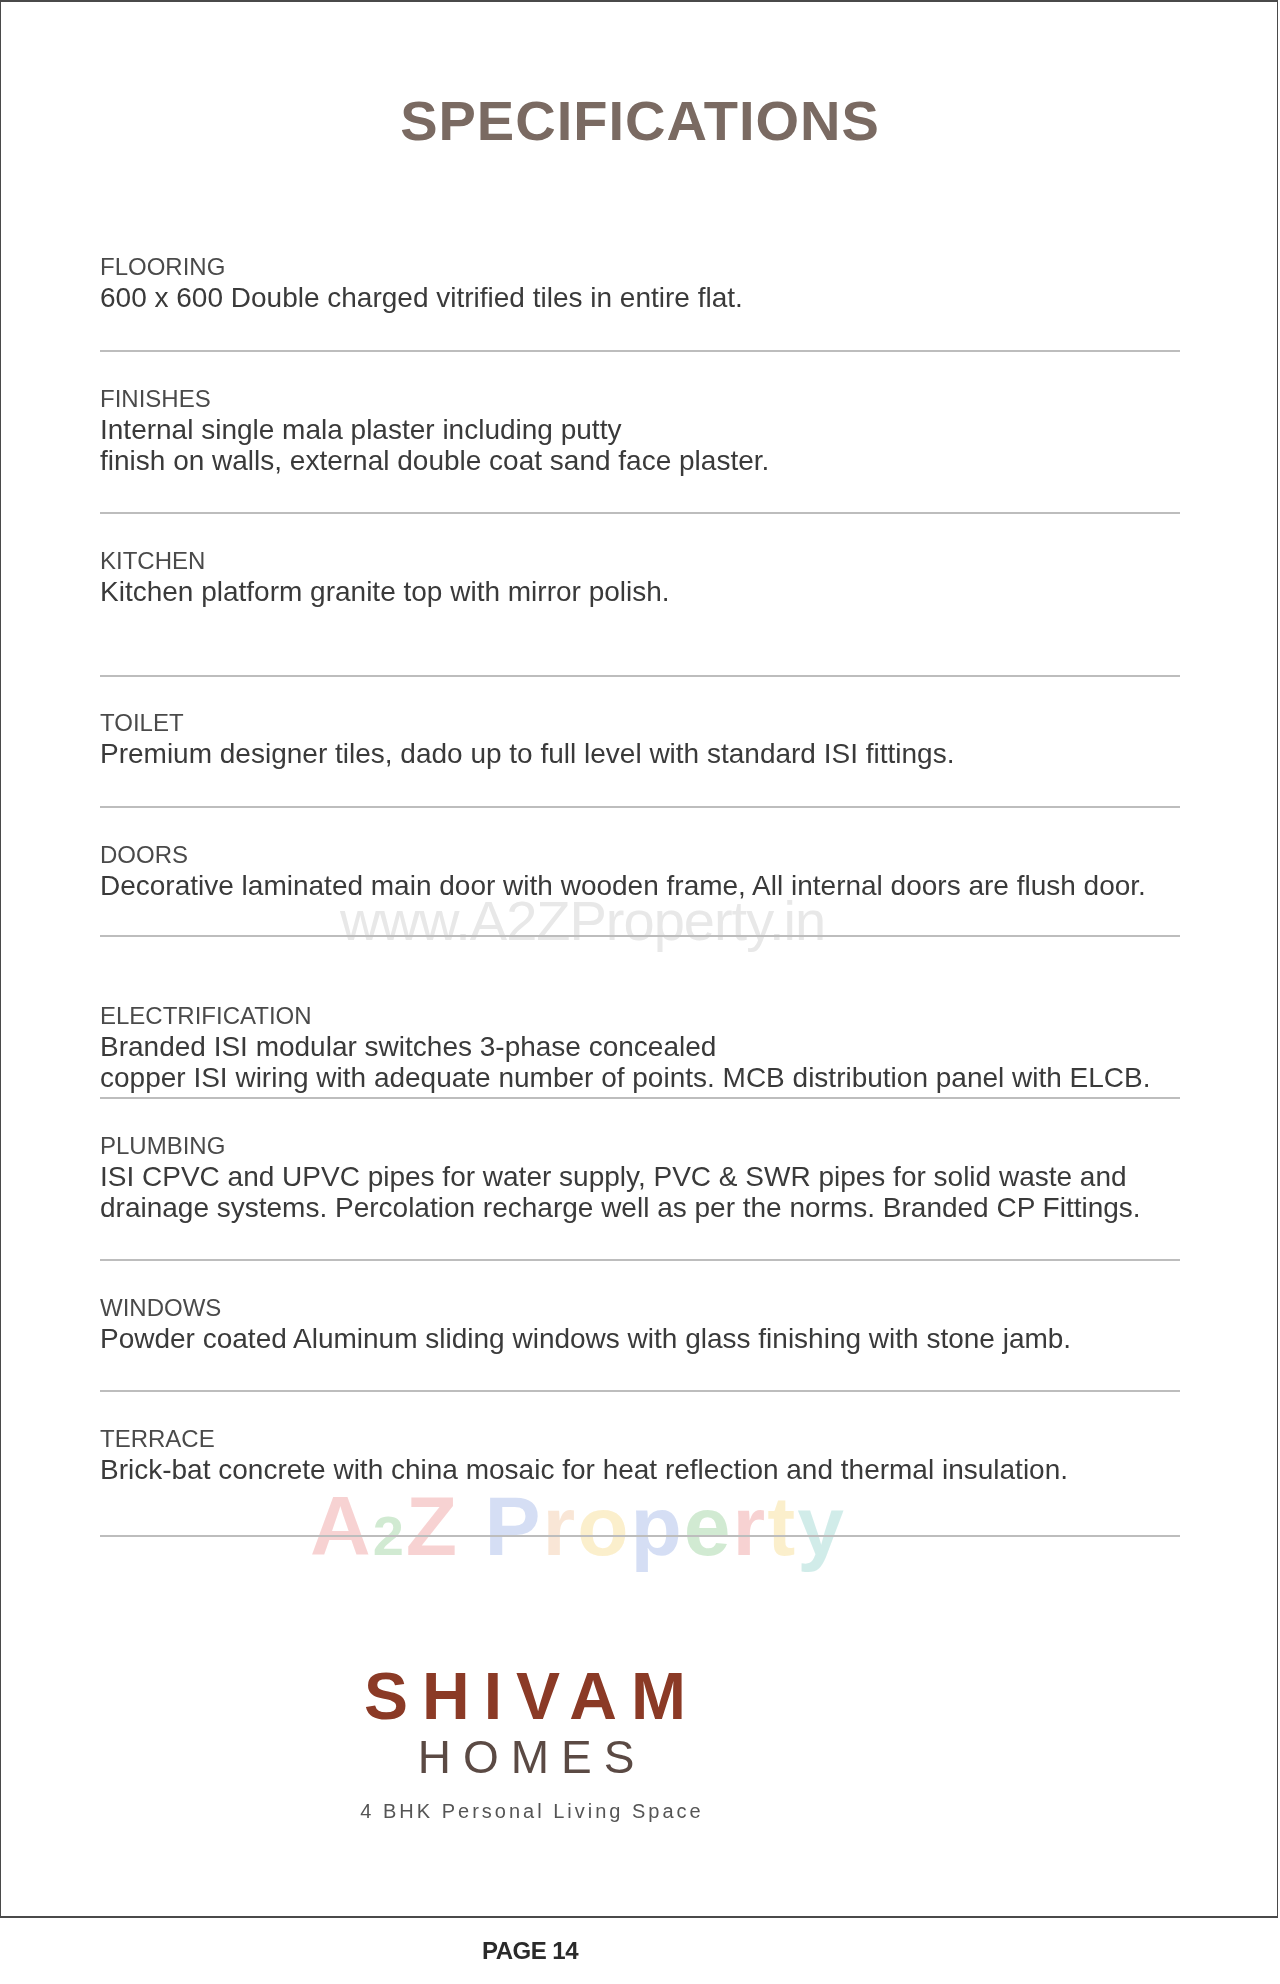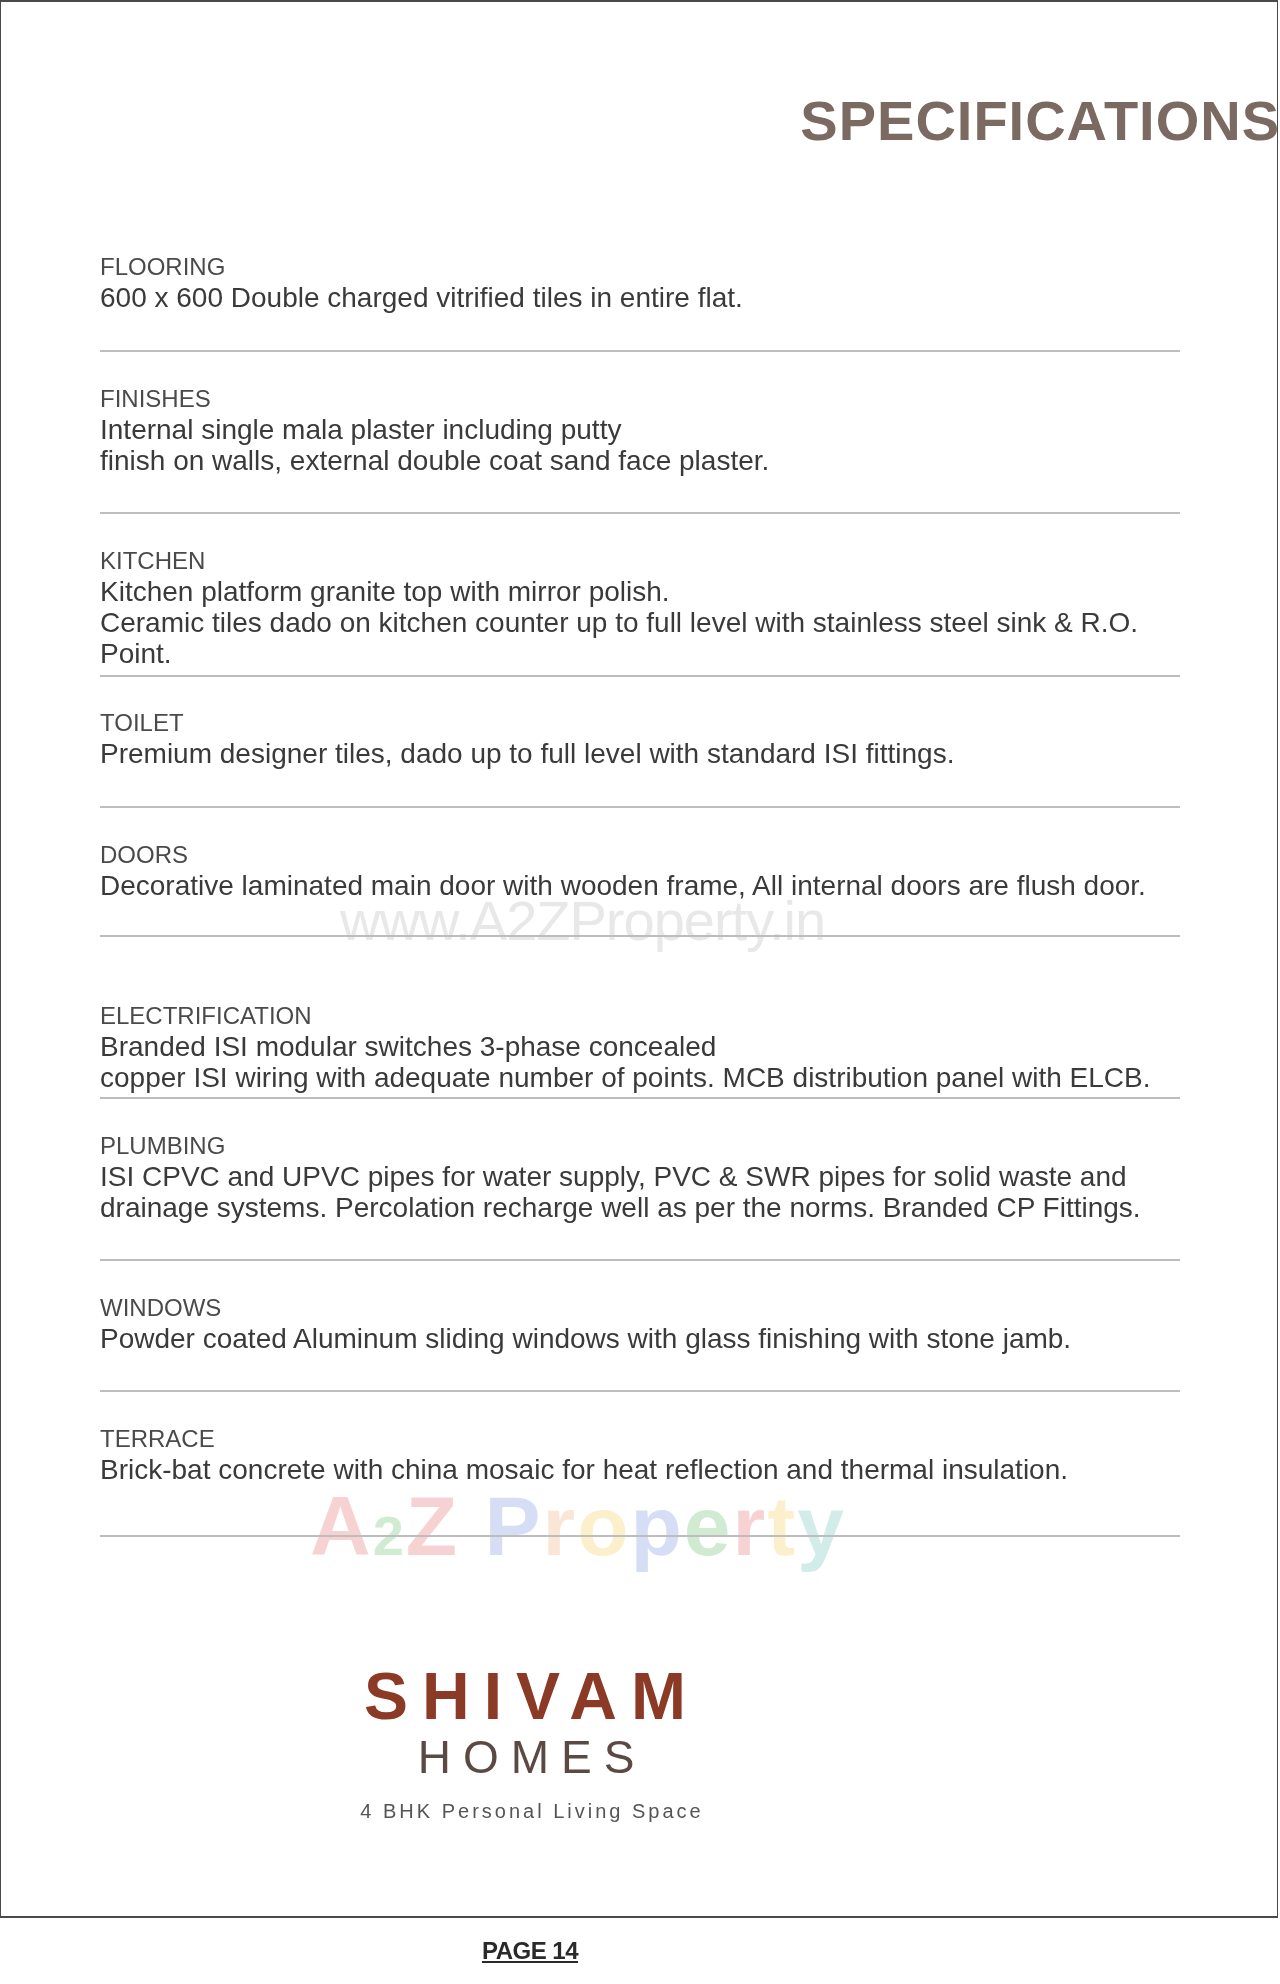--- a/index.html
+++ b/index.html
@@ -1,40 +1,40 @@
 <!DOCTYPE html>
 <html><head>
 <meta charset="utf-8">
 <style>
   html, body { margin: 0; padding: 0; background: #ffffff; }
   body { width: 1280px; height: 1984px; position: relative; overflow: hidden;
          font-family: "Liberation Sans", sans-serif; color: #3a3a3a; }
   .frame { position: absolute; left: 0; top: 0; width: 1278px; height: 1918px;
            border: 1px solid #4a4a4a; border-top-width: 2px; border-bottom-width: 2px; box-sizing: border-box; background: #fff; }
-  .title { position: absolute; left: 0; width: 1280px; top: 88px; text-align: right;
+  .title { position: absolute; left: 0; width: 1280px; top: 88px; text-align: center;
            font-weight: bold; font-size: 56px; letter-spacing: 1px; color: #7a6a62; }
   .section { position: absolute; left: 100px; width: 1080px; }
   .sec-head { font-size: 24px; color: #4a4a4a; line-height: 31px; letter-spacing: 0px; }
   .sec-body { font-size: 28px; color: #3a3a3a; line-height: 31px; }
   .sep { position: absolute; left: 100px; width: 1080px; height: 0; border-top: 2px solid #bdbdbd; }
   .watermark-url { position: absolute; left: 340px; top: 888px; font-size: 56px; color: #e8e8e8;
                    letter-spacing: -1px; pointer-events: none; text-align: center; }
   .watermark-logo { position: absolute; left: 310px; top: 1478px; font-size: 84px; font-weight: bold;
                     letter-spacing: 2px; pointer-events: none; opacity: 0.25; }
   .wm-a { color: #e35050; } .wm-2 { color: #4caf50; font-size: 56px; }
   .wm-z { color: #e35050; } .wm-p { color: #5a7fd6; } .wm-r { color: #e8a060; }
   .wm-o { color: #f2c23a; } .wm-pp { color: #5a7fd6; } .wm-e { color: #4caf50; }
   .wm-rr { color: #e35050; } .wm-t { color: #f2c23a; } .wm-y { color: #4db6ac; }
   .brand { position: absolute; left: 0; width: 1064px; text-align: center; }
   .brand-name { top: 1658px; font-size: 66px; font-weight: bold; color: #8b3a26; letter-spacing: 14px; }
   .brand-sub { top: 1730px; font-size: 46px; color: #5b4a44; letter-spacing: 12px; }
   .brand-tag { top: 1800px; font-size: 20px; color: #555; letter-spacing: 3px; }
   .footer { position: absolute; left: 0; top: 1920px; width: 1280px; height: 64px; text-align: center; }
   .page-num { position: absolute; left: 0; width: 1060px; top: 1937px; text-align: center;
-              font-weight: bold; font-size: 24px; color: #2a2a2a; letter-spacing: -0.5px; text-decoration: underline; }
+              font-weight: bold; font-size: 24px; color: #2a2a2a; letter-spacing: -0.5px; }
 </style>
 </head>
 <body>
 
 <div class="frame"></div>
 
 <div class="title">SPECIFICATIONS</div>
 
 <div class="section" style="top:251px;">
   <div class="sec-head">FLOORING</div>
@@ -45,21 +45,20 @@
 <div class="section" style="top:383px;">
   <div class="sec-head">FINISHES</div>
   <div class="sec-body">Internal single mala plaster including putty</div>
   <div class="sec-body">finish on walls, external double coat sand face  plaster.</div>
 </div>
 <div class="sep" style="top:512px;"></div>
 
 <div class="section" style="top:545px;">
   <div class="sec-head">KITCHEN</div>
   <div class="sec-body">Kitchen platform granite top with mirror polish.</div>
-  <div class="sec-body">Ceramic tiles dado on kitchen counter up to full level with stainless steel sink &amp; R.O. Point.</div>
 </div>
 <div class="sep" style="top:675px;"></div>
 
 <div class="section" style="top:707px;">
   <div class="sec-head">TOILET</div>
   <div class="sec-body">Premium designer tiles, dado up to full level with standard ISI fittings.</div>
 </div>
 <div class="sep" style="top:806px;"></div>
 
 <div class="section" style="top:839px;">

